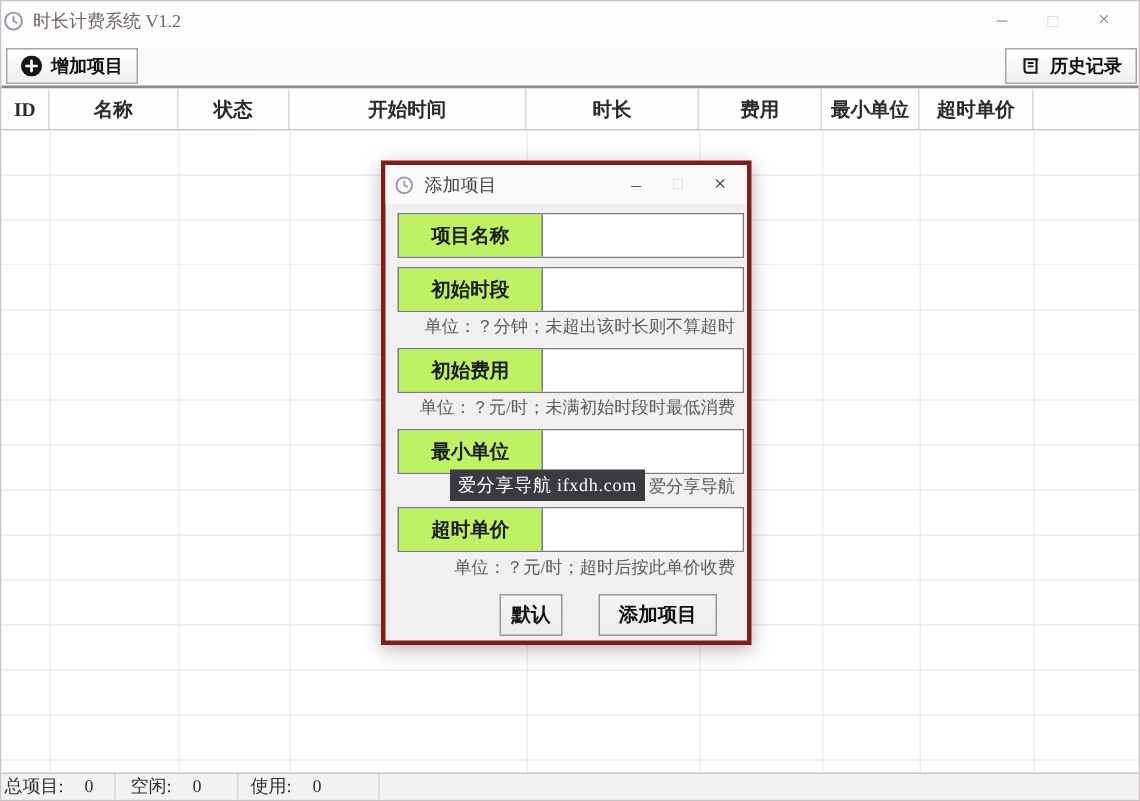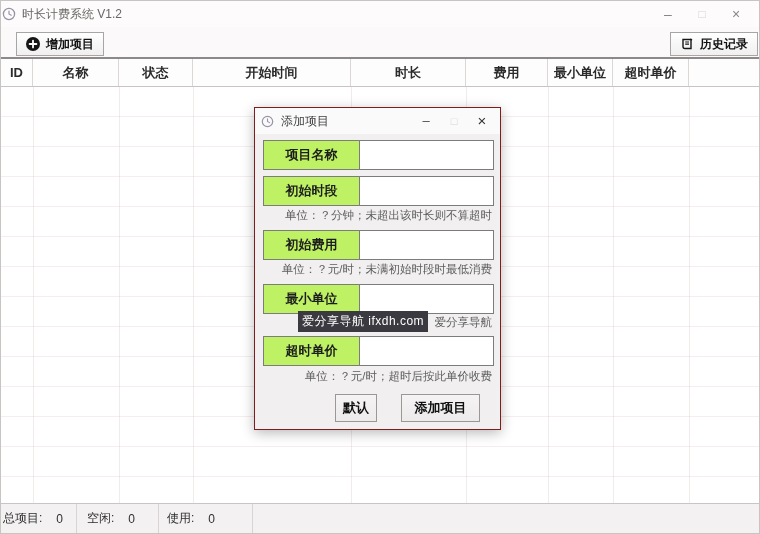--- a/index.html
+++ b/index.html
@@ -1,58 +1,58 @@
 <!DOCTYPE html>
 <html><head>
 <meta charset="utf-8">
 <style>
   html,body{margin:0;padding:0;}
   body{width:760px;height:534px;overflow:hidden;font-family:"Liberation Sans","DejaVu Sans",sans-serif;
        -webkit-font-smoothing:antialiased;background:#fff;}
-  .window{position:relative;width:760px;height:534px;background:#fdfcfc;border:1px solid #c8c4c4;box-sizing:border-box;}
+  .window{position:relative;width:760px;height:534px;background:#fdfcfc;border:1px solid #c8c4c4;box-sizing:border-box;font-family:Liberation Serif, serif;}
 
   
   .titlebar{position:absolute;left:0;top:0;width:100%;height:26px;background:#fdfbfb;display:flex;align-items:center;}
   .titlebar .app-ic{margin-left:1px;flex:0 0 auto;}
   .titlebar .title{margin-left:6px;font-size:12px;color:#6b6765;}
   .win-controls{position:absolute;right:6px;top:0;height:26px;display:flex;align-items:center;}
   .win-controls span{width:34px;text-align:center;font-size:14px;color:#8a8684;cursor:default;line-height:26px;}
   .win-controls .max{color:#d9d5d4;font-size:12px;}
 
   
   .toolbar{position:absolute;left:0;top:26px;width:100%;height:32px;background:#fbf9f9;border-bottom:2px solid #8d8989;box-sizing:border-box;}
   .tbtn{position:absolute;top:5px;height:24px;display:flex;align-items:center;gap:6px;padding:0 9px;
         background:linear-gradient(#ffffff,#f1efef);border:1px solid #a9a5a5;box-sizing:border-box;
         font-size:12px;font-weight:700;color:#111;cursor:pointer;}
-  .tbtn-add{left:15px;}
+  .tbtn-add{left:3px;}
   .tbtn-refresh{left:80px;margin-top:32px;}
   .tbtn-history{right:1px;}
   .cicon{width:14px;height:14px;flex:0 0 auto;}
 
   
   .thead{position:absolute;left:0;top:58px;width:100%;height:28px;background:#fefdfd;border-bottom:1px solid #c9c3c3;display:flex;box-sizing:border-box;}
   .th{display:flex;align-items:center;justify-content:center;font-size:13px;font-weight:700;color:#2b2b2b;
       border-right:1px solid #dcd6d6;box-sizing:border-box;height:100%;}
   .th:last-child{border-right:none;}
   .tbody{position:absolute;left:0;top:86px;width:100%;height:430px;
          background-image:repeating-linear-gradient(to bottom,#ffffff 0 29px,#f6eded 29px 30px);}
   .vline{position:absolute;top:0;bottom:0;width:1px;background:rgba(205,185,185,0.28);}
 
   
-  .statusbar{position:absolute;left:0;bottom:0;width:100%;height:30px;background:#f3f1f1;border-top:1px solid #c9c5c5;
+  .statusbar{position:absolute;left:0;bottom:0;width:100%;height:18px;background:#f3f1f1;border-top:1px solid #c9c5c5;
              display:flex;align-items:flex-end;font-size:12px;color:#2e2e2e;box-sizing:border-box;}
   .seg{height:100%;display:flex;align-items:center;border-right:1px solid #d8d4d4;box-sizing:border-box;}
   .seg .val{margin-left:14px;}
   .seg1{width:76px;padding-left:2px;}
   .seg2{width:82px;padding-left:10px;}
   .seg3{width:94px;padding-left:8px;}
 
   
   .dialog{position:absolute;left:253px;top:106px;width:247px;height:323px;background:#f1efef;
-          border:1px solid #7f1d1d;box-sizing:border-box;box-shadow:0 3px 12px rgba(0,0,0,0.28);}
+          border:3px solid #7f1d1d;box-sizing:border-box;box-shadow:0 3px 12px rgba(0,0,0,0.28);}
   .dlg-titlebar{position:absolute;left:0;top:0;width:100%;height:26px;background:#fbfafa;display:flex;align-items:center;}
   .dlg-titlebar .title{margin-left:7px;font-size:12px;color:#403e3e;}
   .dlg-controls{position:absolute;right:4px;top:0;height:26px;display:flex;align-items:center;}
   .dlg-controls span{width:28px;text-align:center;font-size:13px;color:#4c4a4a;line-height:26px;cursor:pointer;}
   .dlg-controls .max{color:#d7d3d3;font-size:11px;}
   .dlg-controls .close{font-size:15px;color:#333;}
 
   .frow{position:absolute;left:8px;width:231px;height:30px;border:1px solid #7c7c7c;box-sizing:border-box;display:flex;background:#fff;}
   .frow .flabel{width:96px;flex:0 0 auto;background:#bef264;border-right:1px solid #7c7c7c;box-sizing:border-box;
                 display:flex;align-items:center;justify-content:center;font-size:13px;font-weight:700;color:#1d1d1d;}

